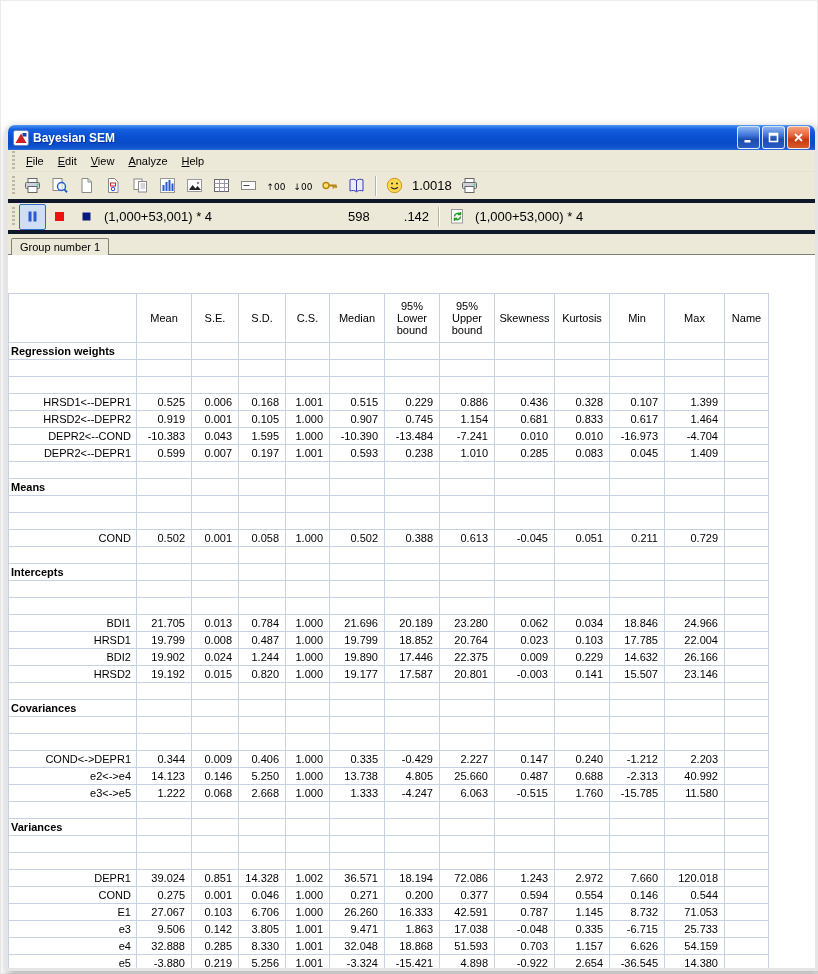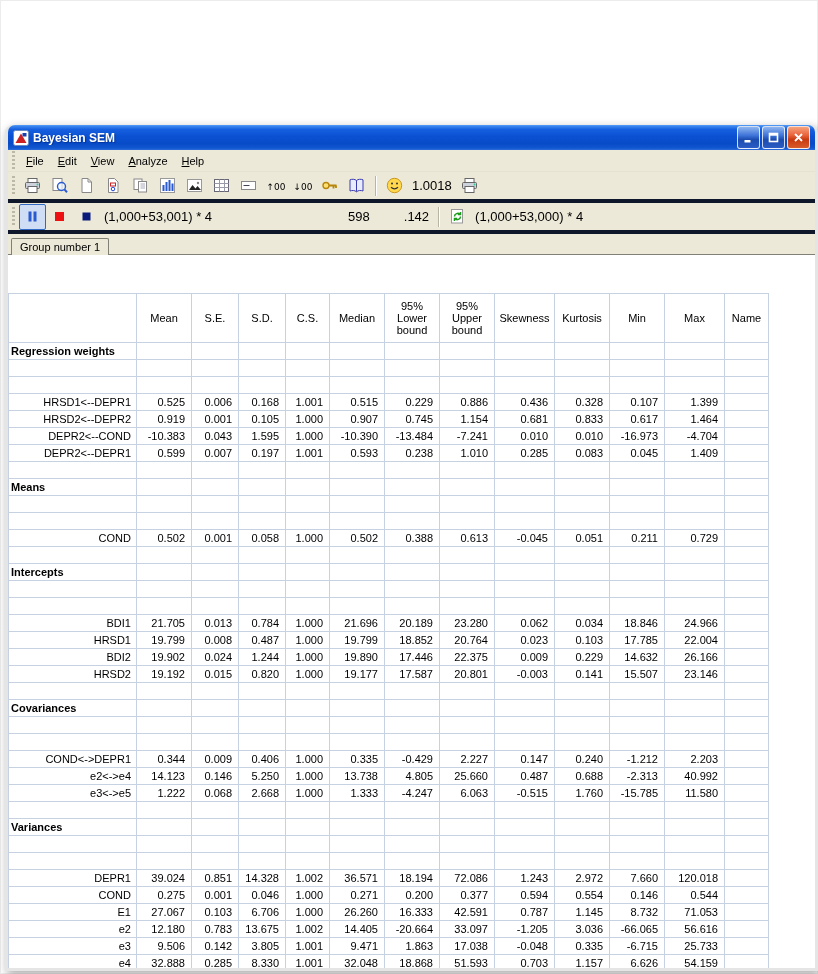--- a/index.html
+++ b/index.html
@@ -833,35 +833,20 @@
               <td class="num">26.260</td>
               <td class="num">16.333</td>
               <td class="num">42.591</td>
               <td class="num">0.787</td>
               <td class="num">1.145</td>
               <td class="num">8.732</td>
               <td class="num">71.053</td>
               <td class="num"></td>
             </tr>
             <tr>
-              <td class="lbl">e2</td>
-              <td class="num">12.180</td>
-              <td class="num">0.783</td>
-              <td class="num">13.675</td>
-              <td class="num">1.002</td>
-              <td class="num">14.405</td>
-              <td class="num">-20.664</td>
-              <td class="num">33.097</td>
-              <td class="num">-1.205</td>
-              <td class="num">3.036</td>
-              <td class="num">-66.065</td>
-              <td class="num">56.616</td>
-              <td class="num"></td>
-            </tr>
-            <tr>
               <td class="lbl">e3</td>
               <td class="num">9.506</td>
               <td class="num">0.142</td>
               <td class="num">3.805</td>
               <td class="num">1.001</td>
               <td class="num">9.471</td>
               <td class="num">1.863</td>
               <td class="num">17.038</td>
               <td class="num">-0.048</td>
               <td class="num">0.335</td>

